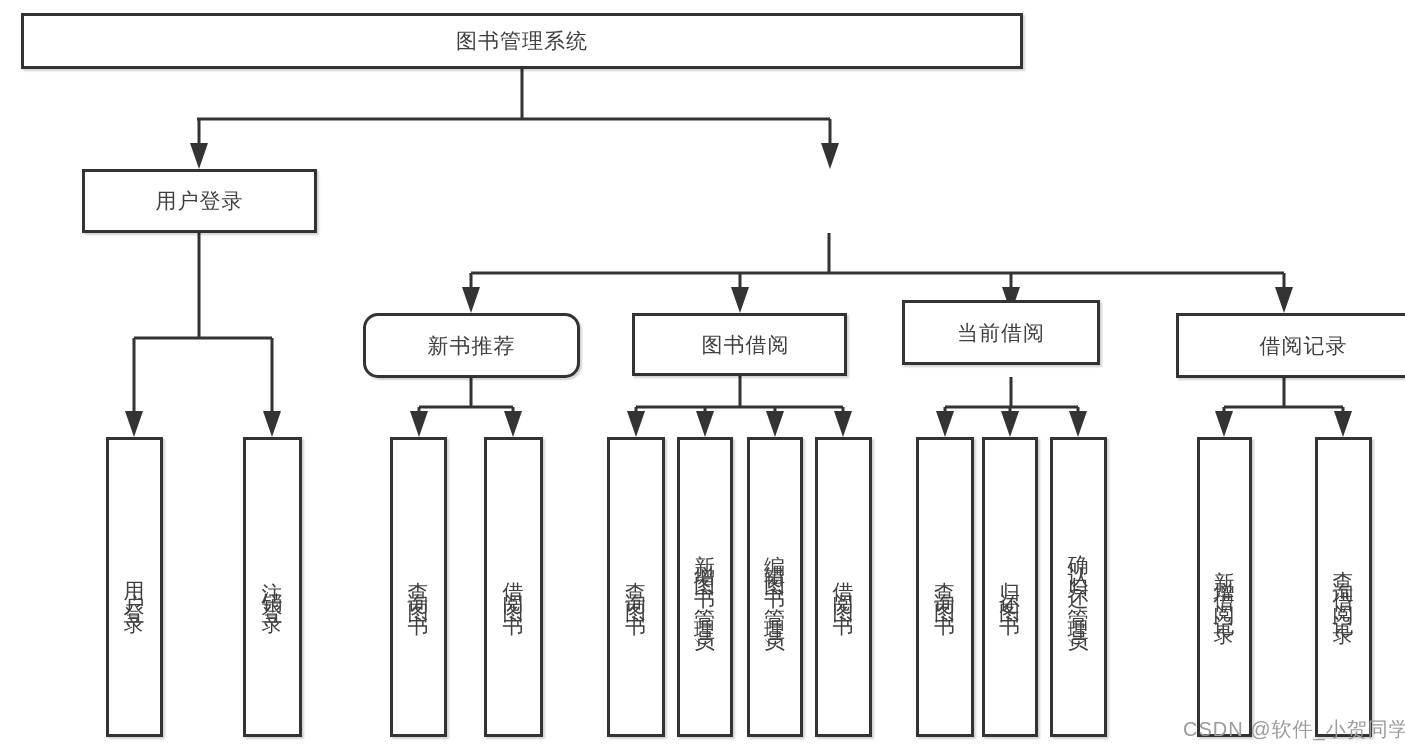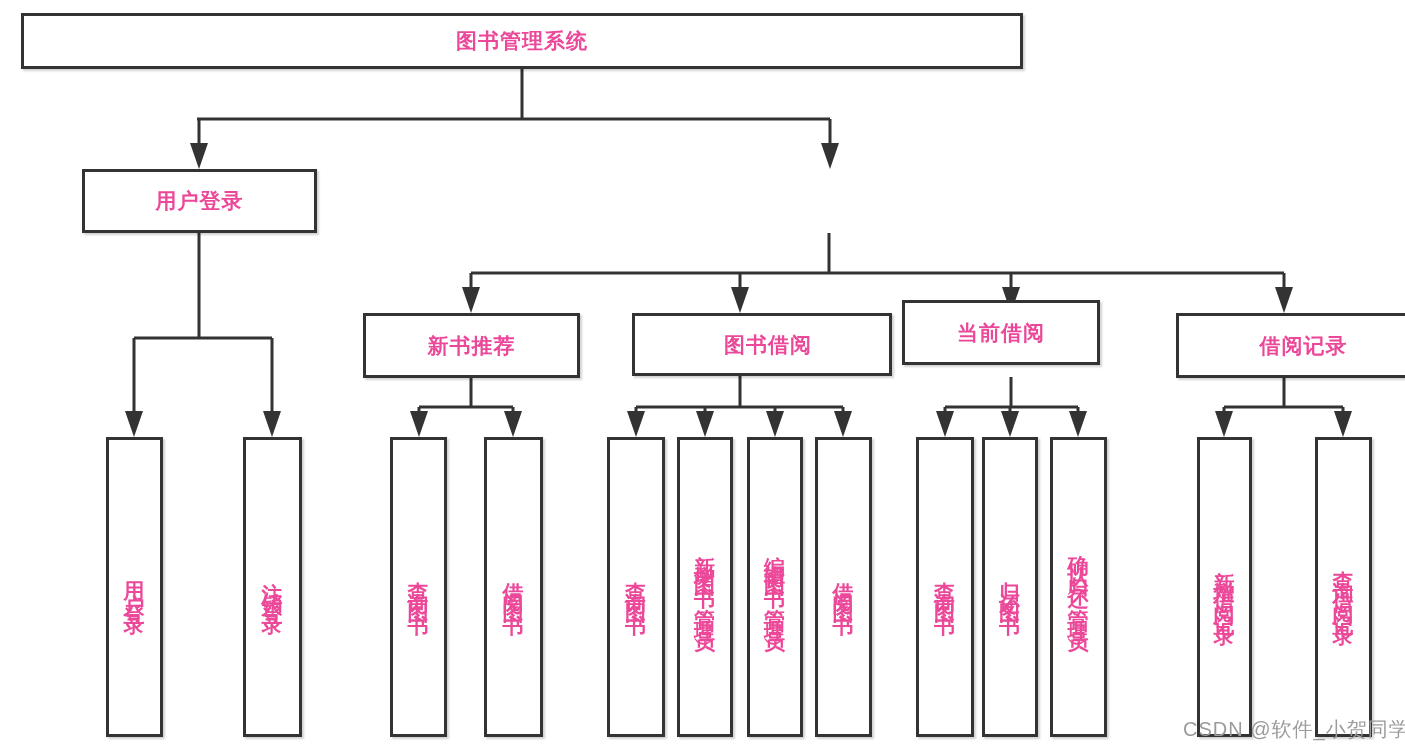--- a/index.html
+++ b/index.html
@@ -10,24 +10,23 @@
     font-family:"Liberation Sans","DejaVu Sans",sans-serif;
     overflow:hidden;
   }
   #connectors{position:absolute;left:0;top:0;z-index:1;}
   .box{
     position:absolute;
     box-sizing:border-box;
     background:#ffffff;
     border:3px solid #333333;
     box-shadow:2px 2px 2px rgba(0,0,0,0.18);
-    color:#ec4899;
+    color:#404040;
     display:flex;align-items:center;justify-content:center;
     z-index:2;
-    font-weight:bold;
   }
   .hbox{font-size:21px;letter-spacing:1px;}
   .vbox{
     font-size:21px;
     writing-mode:vertical-rl;
     text-orientation:mixed;
     letter-spacing:0.52em;
     line-height:1;
   }
   #watermark{
@@ -82,22 +81,22 @@
       <polygon points="1069,411 1087,411 1078,437"></polygon>
       <polygon points="1215,411 1233,411 1224,437"></polygon>
       <polygon points="1334,411 1352,411 1343,437"></polygon>
     </g>
   </svg>
 
   <div class="box hbox" style="left:21px;top:13px;width:1002px;height:56px;">图书管理系统</div>
 
   <div class="box hbox" style="left:82px;top:169px;width:235px;height:64px;">用户登录</div>
 
-  <div class="box hbox" style="left:363px;top:313px;width:217px;height:65px;">新书推荐</div>
-  <div class="box hbox" style="left:632px;top:313px;width:260px;height:63px;padding-left:12px;">图书借阅</div>
+  <div class="box hbox" style="left:363px;top:313px;width:217px;height:65px;border-radius:15px;">新书推荐</div>
+  <div class="box hbox" style="left:632px;top:313px;width:215px;height:63px;padding-left:12px;">图书借阅</div>
   <div class="box hbox" style="left:902px;top:300px;width:198px;height:65px;">当前借阅</div>
   <div class="box hbox" style="left:1176px;top:313px;width:255px;height:65px;">借阅记录</div>
 
   <div class="box vbox" style="left:106px;top:437px;width:57px;height:300px;">用户登录</div>
   <div class="box vbox" style="left:243px;top:437px;width:59px;height:300px;">注销登录</div>
 
   <div class="box vbox" style="left:390px;top:437px;width:57px;height:300px;">查询图书</div>
   <div class="box vbox" style="left:484px;top:437px;width:59px;height:300px;">借阅图书</div>
 
   <div class="box vbox" style="left:607px;top:437px;width:58px;height:300px;">查询图书</div>

